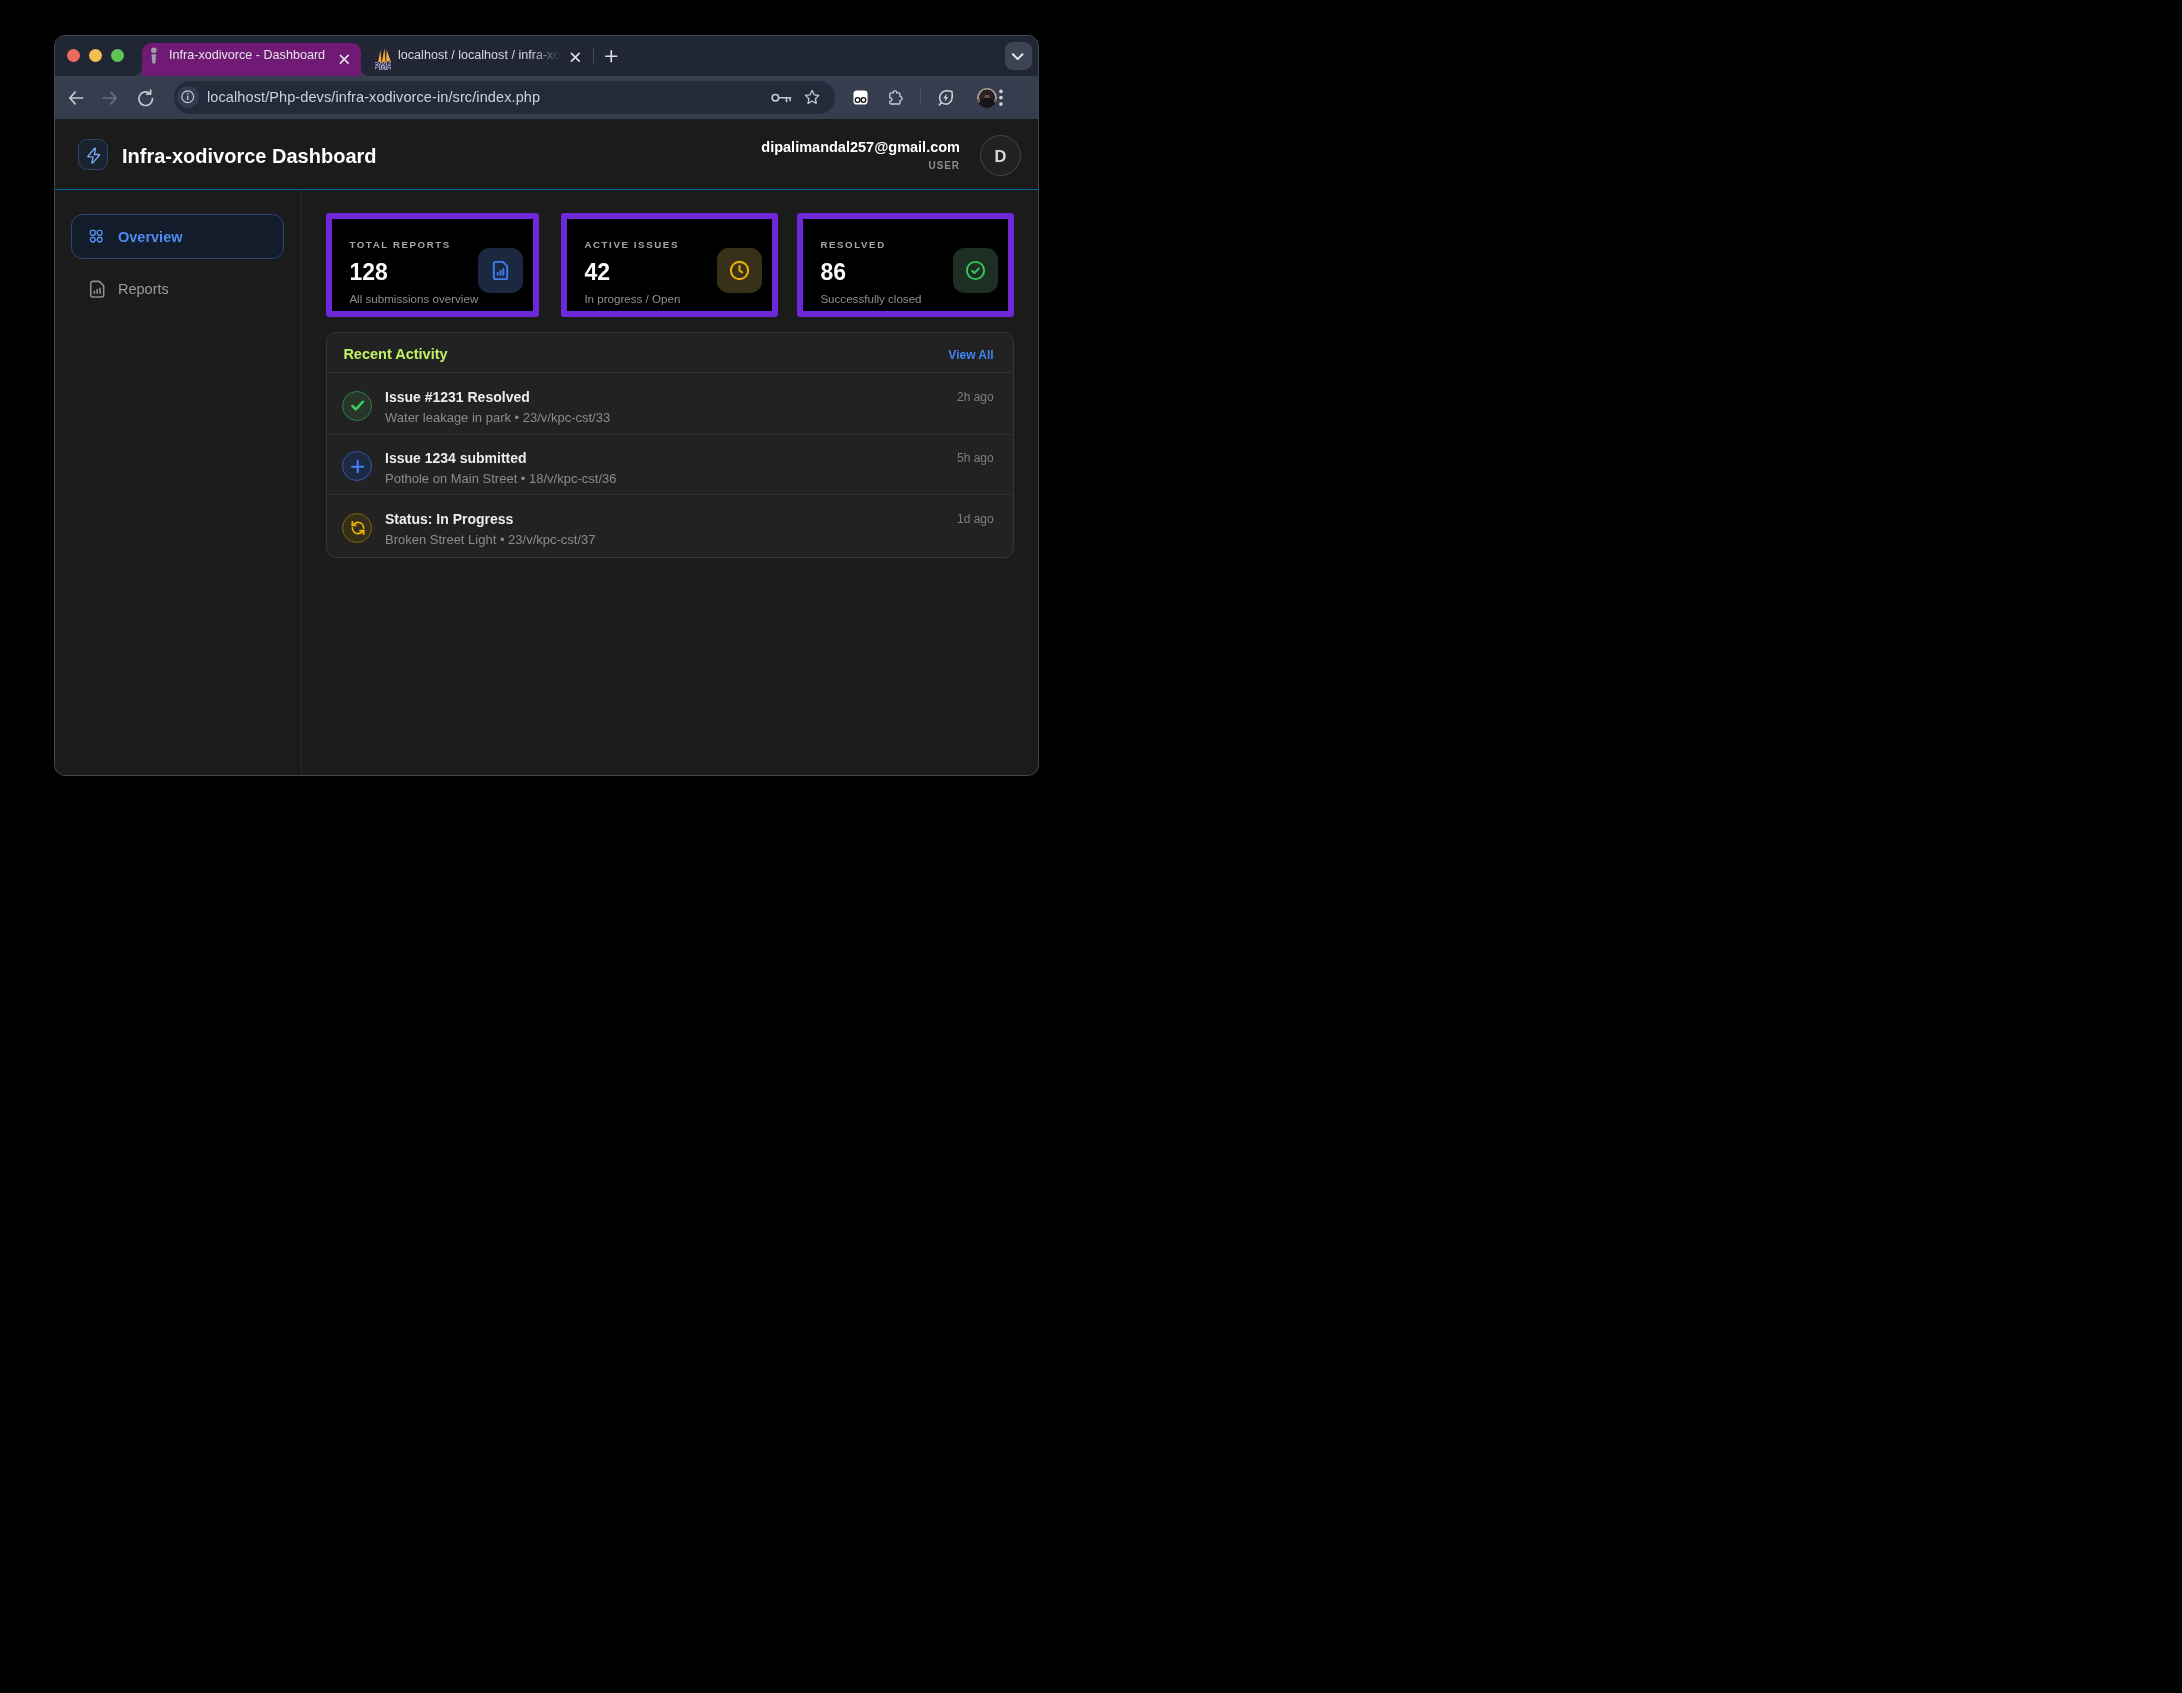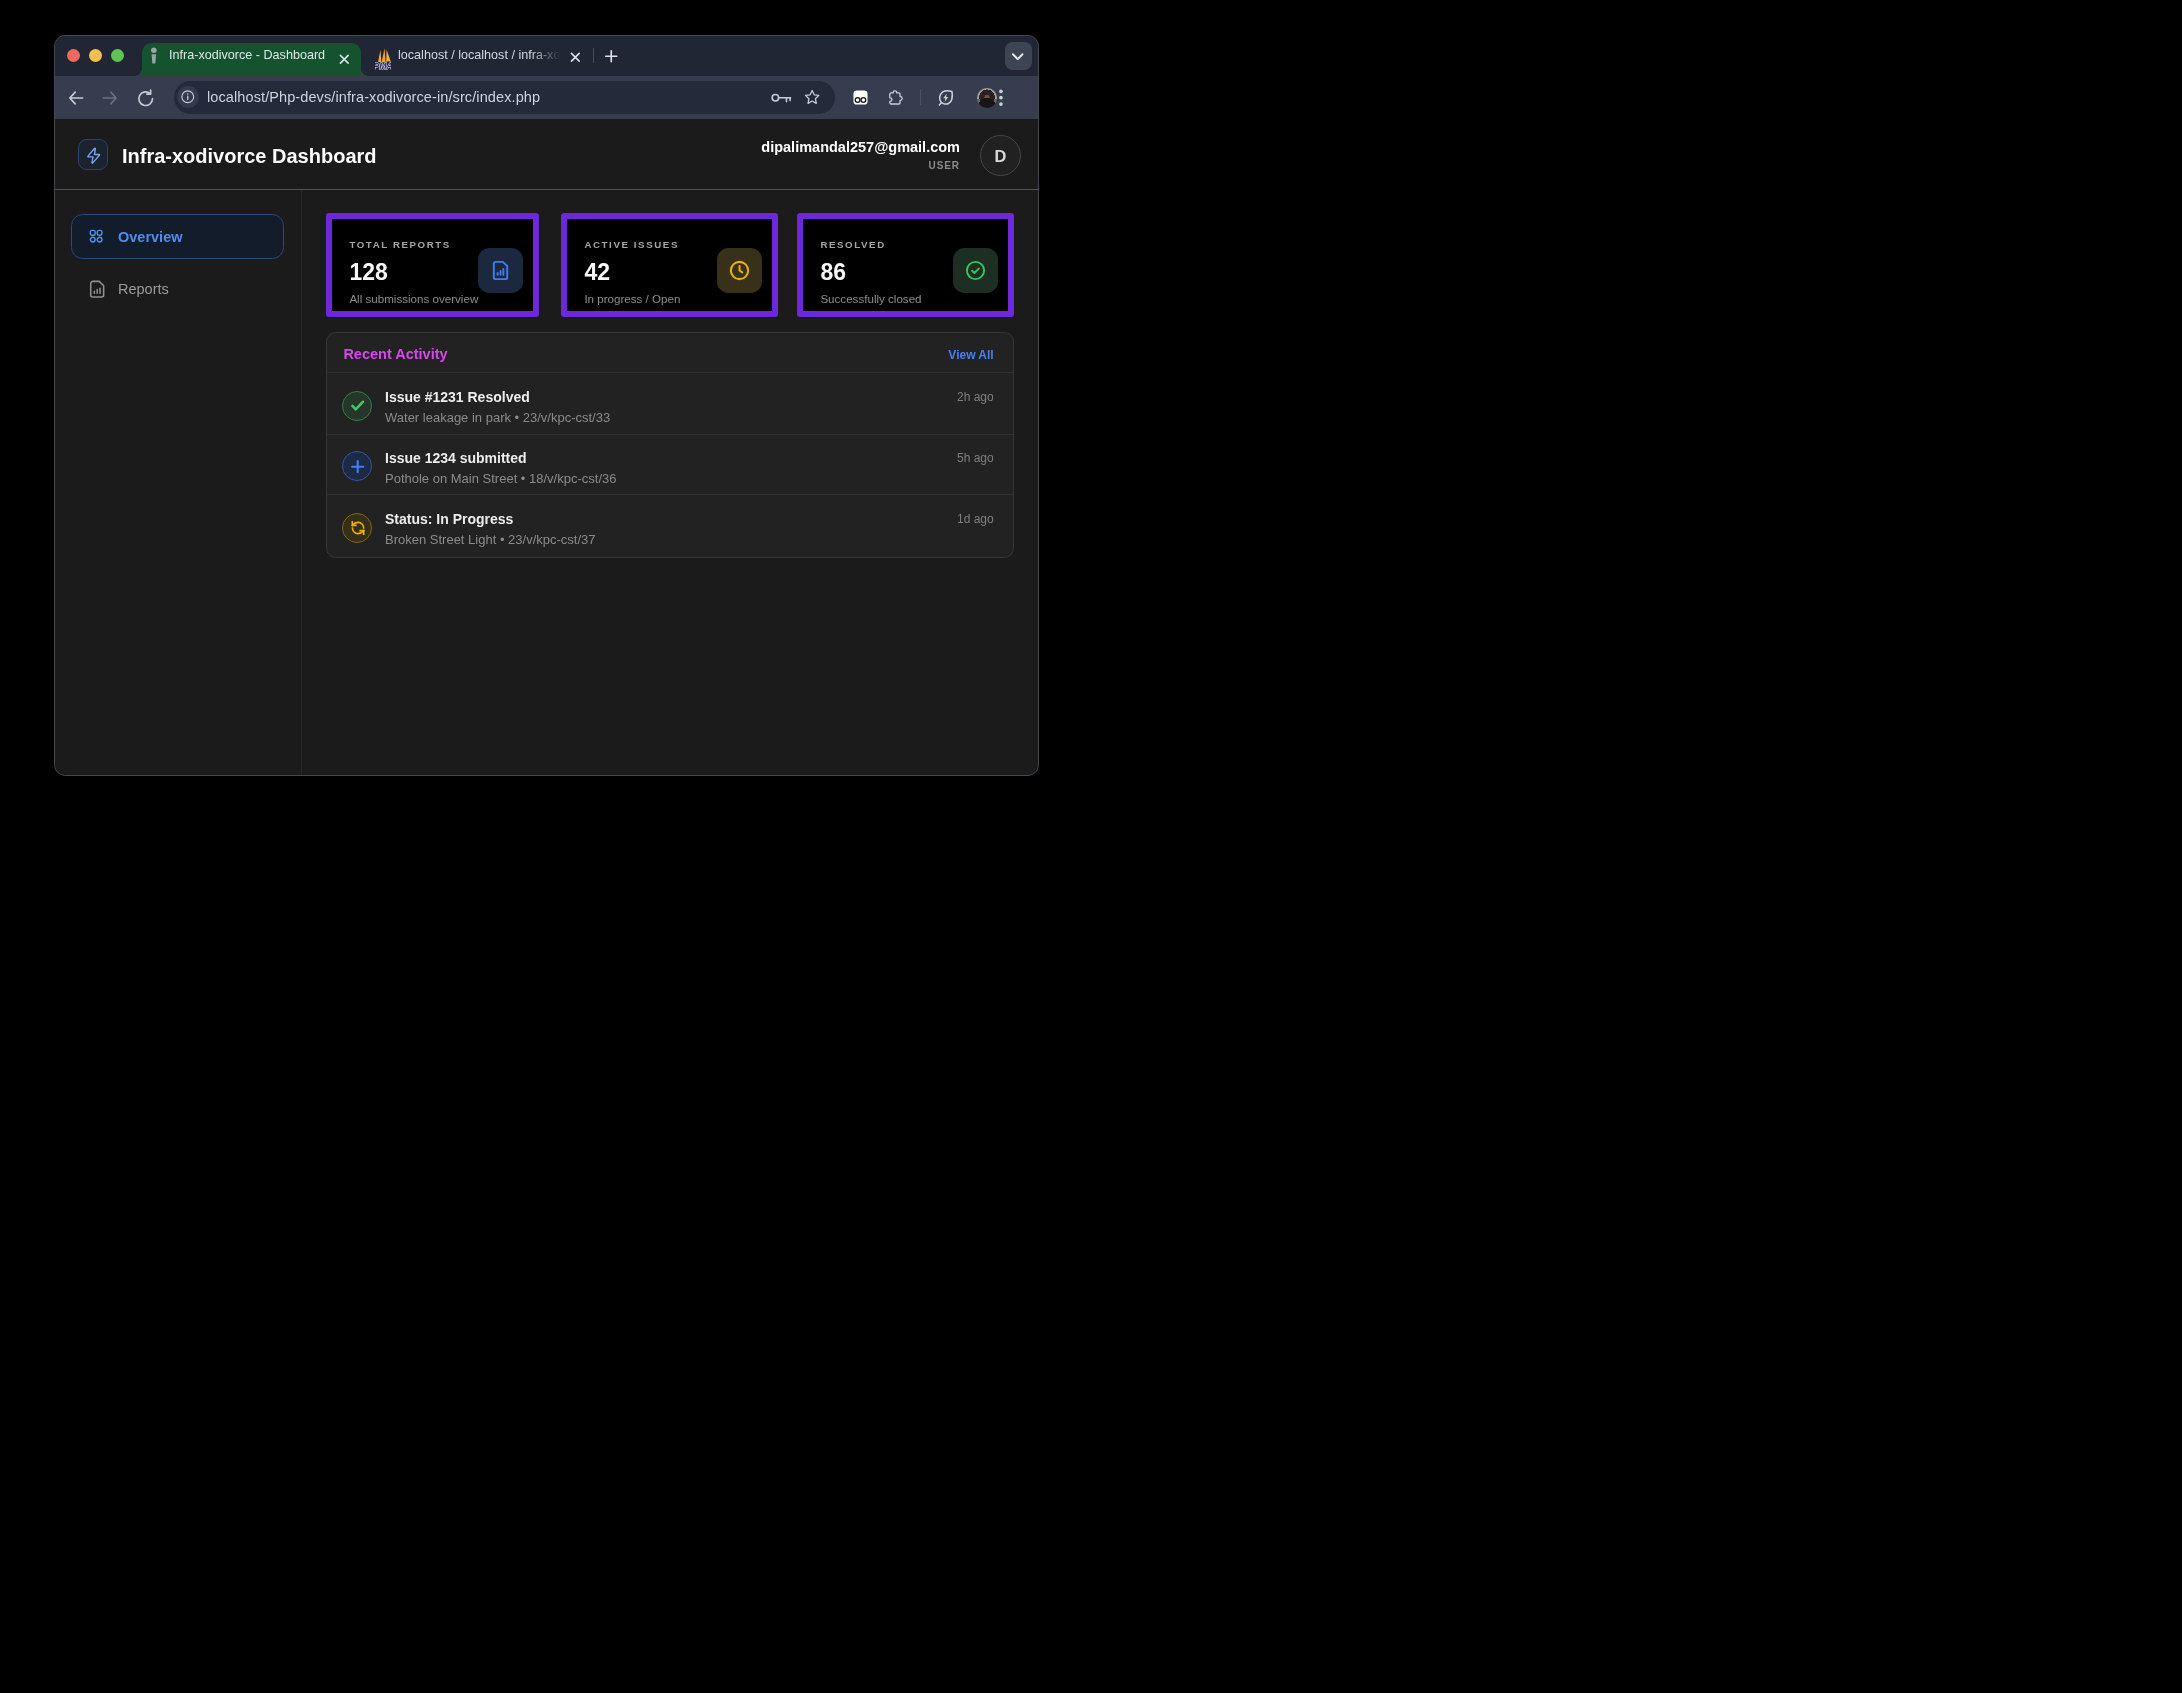--- a/index.html
+++ b/index.html
@@ -6,21 +6,21 @@
   html,body { width:1091px; height:847px; background:#000; overflow:hidden;
     font-family:"Liberation Sans", sans-serif; }
   .abs { position:absolute; }
   #win { position:absolute; left:55px; top:36px; width:983px; height:739px;
     border-radius:10.6px; overflow:hidden; background:#1a1a1a;
     box-shadow: 0 0 0 1px rgba(150,160,175,0.45); }
   
   #tabstrip { position:absolute; left:0; top:0; width:100%; height:40px; background:#202634; }
   .tl { position:absolute; top:12.7px; width:13px; height:13px; border-radius:50%; }
   #tab1 { position:absolute; left:87px; top:7.2px; width:219px; height:33px;
-    background:#14532d; border-radius:9.7px 9.7px 0 0; }
+    background:#701a75; border-radius:9.7px 9.7px 0 0; }
   .tabtxt { position:absolute; top:0; height:33px; line-height:33px; font-size:12.6px; color:#e2e5ea;
     white-space:nowrap; overflow:hidden; }
   
   #toolbar { position:absolute; left:0; top:40px; width:100%; height:43px; background:#363d4e; }
   #urlbar { position:absolute; left:119px; top:4.8px; width:661px; height:33px; border-radius:16.4px;
     background:#232a39; }
   #urltext { position:absolute; left:33px; top:0; height:33px; line-height:33px;
     font-size:14.5px; color:#ced3da; letter-spacing:0.1px; }
   
   #page { position:absolute; left:0; top:83px; width:100%; height:656px; background:#1b1b1b; }
@@ -202,21 +202,21 @@
         <div class="cnum">86</div>
         <div class="csub">Successfully closed</div>
         <div class="cicon" style="background:#1d2f22;"></div>
         <svg class="abs" style="right:21px;top:40px" width="23" height="23" viewBox="0 0 24 24" stroke="#34c65a" stroke-width="2" fill="none">
           <circle cx="12" cy="12" r="9"></circle>
           <path d="M8.4 12.2 L10.9 14.6 L15.6 9.8" stroke-linecap="round" stroke-linejoin="round"></path>
         </svg>
       </div>
 
       <div id="panel">
-        <div class="abs" style="left:16.4px;top:12.6px;font-size:14.5px;font-weight:bold;color:#d946ef;">Recent Activity</div>
+        <div class="abs" style="left:16.4px;top:12.6px;font-size:14.5px;font-weight:bold;color:#bef264;">Recent Activity</div>
         <div class="abs" style="right:19.3px;top:14.5px;font-size:12px;font-weight:bold;color:#3f83f4;">View All</div>
         <div class="rowline" style="top:39px;"></div>
         <div class="rowline" style="top:101px;"></div>
         <div class="rowline" style="top:161px;"></div>
 
         <div class="circ" style="top:58px;background:#28352b;border:1.4px solid #2e8047;"></div>
         <svg class="abs" style="left:23px;top:66px" width="15.4" height="13.5" viewBox="0 0 16 14">
           <path d="M2.5 7.2 L6 10.8 L13.5 2.8" stroke="#3ecb63" stroke-width="2.6" fill="none" stroke-linecap="round" stroke-linejoin="round"></path>
         </svg>
         <div class="rtitle" style="top:56px;">Issue #1231 Resolved</div>

